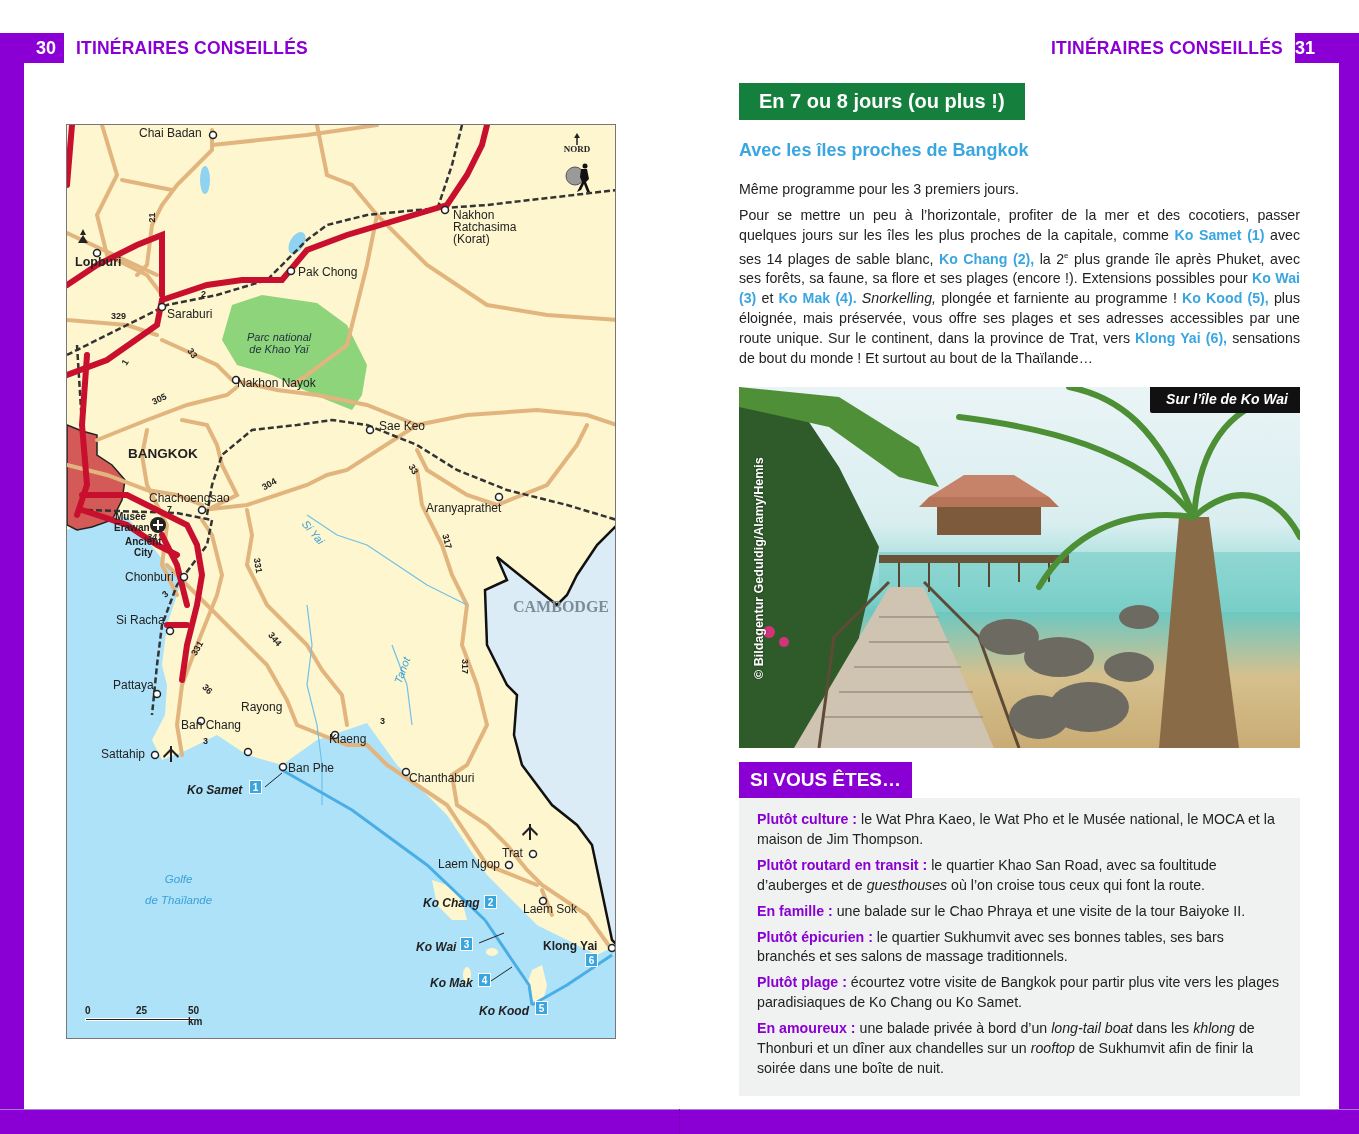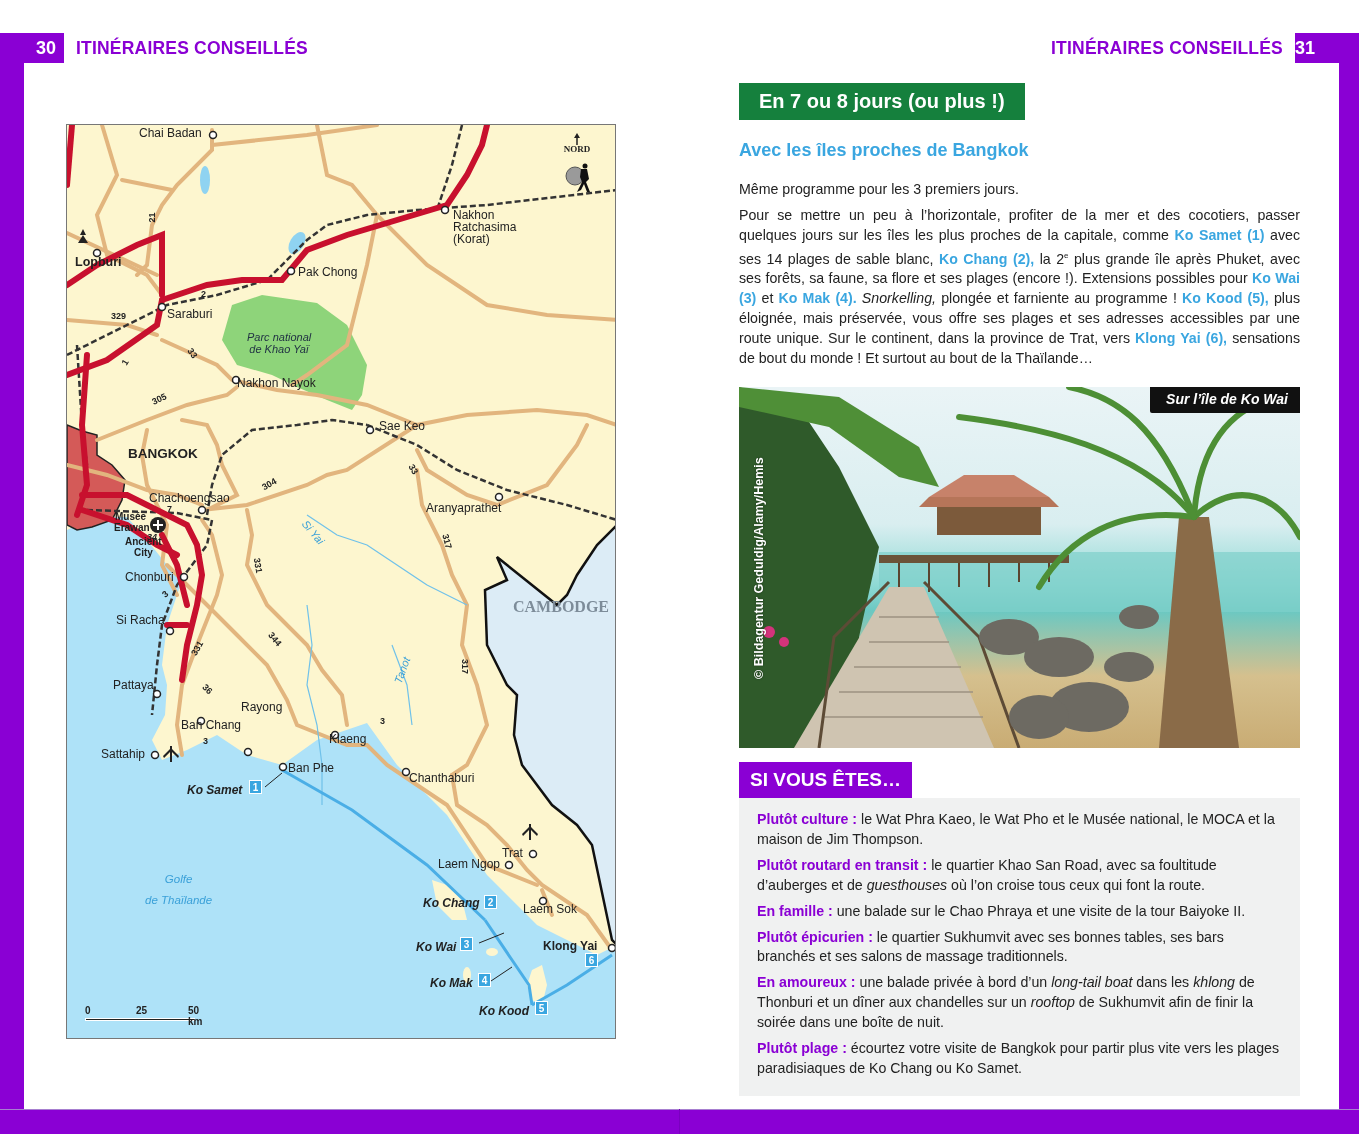--- a/index.html
+++ b/index.html
@@ -341,15 +341,15 @@
   <div class="credit">© Bildagentur Geduldig/Alamy/Hemis</div>
   <div class="caption">Sur l’île de Ko Wai</div>
 </div>
 
 <div class="box-title">SI VOUS ÊTES…</div>
 <div class="box">
   <div class="item"><span class="k">Plutôt culture :</span><span> le Wat Phra Kaeo, le Wat Pho et le Musée national, le MOCA et la maison de Jim Thompson.</span></div>
   <div class="item"><span class="k">Plutôt routard en transit :</span><span> le quartier Khao San Road, avec sa foultitude d’auberges et de </span><em>guesthouses</em><span> où l’on croise tous ceux qui font la route.</span></div>
   <div class="item"><span class="k">En famille :</span><span> une balade sur le Chao Phraya et une visite de la tour Baiyoke II.</span></div>
   <div class="item"><span class="k">Plutôt épicurien :</span><span> le quartier Sukhumvit avec ses bonnes tables, ses bars branchés et ses salons de massage traditionnels.</span></div>
+  <div class="item"><span class="k">Plutôt plage :</span><span> écourtez votre visite de Bangkok pour partir plus vite vers les plages paradisiaques de Ko Chang ou Ko Samet.</span></div>
   <div class="item"><span class="k">En amoureux :</span><span> une balade privée à bord d’un </span><em>long-tail boat</em><span> dans les </span><em>khlong</em><span> de Thonburi et un dîner aux chandelles sur un </span><em>rooftop</em><span> de Sukhumvit afin de finir la soirée dans une boîte de nuit.</span></div>
-  <div class="item"><span class="k">Plutôt plage :</span><span> écourtez votre visite de Bangkok pour partir plus vite vers les plages paradisiaques de Ko Chang ou Ko Samet.</span></div>
 </div>
 
 </body></html>

